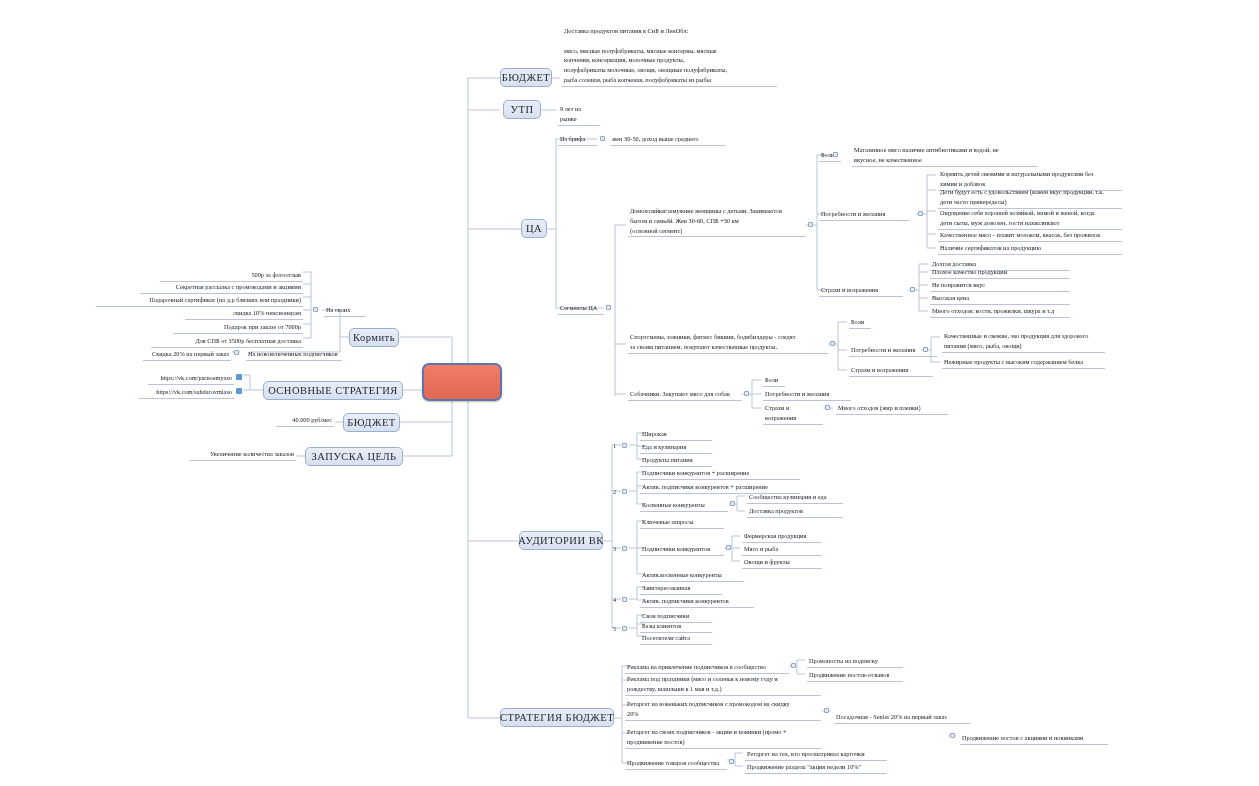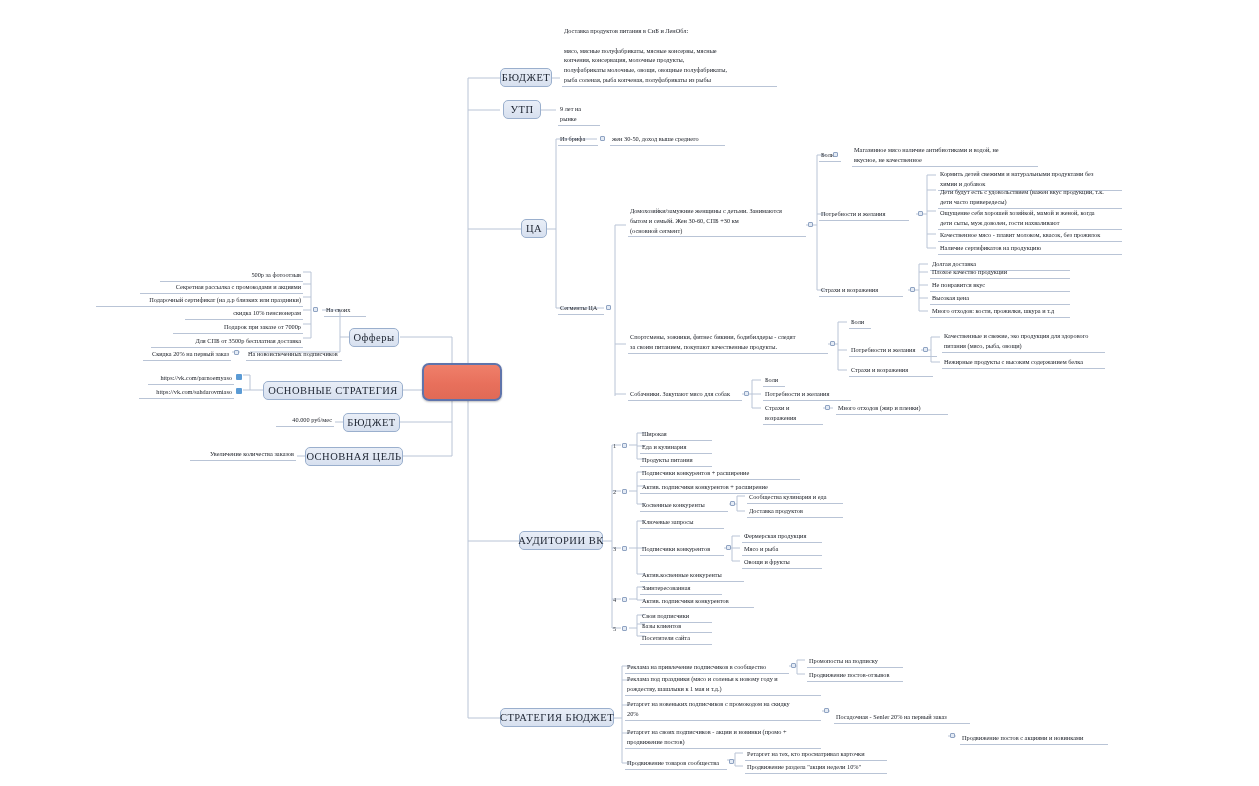--- a/index.html
+++ b/index.html
@@ -181,27 +181,27 @@
   </svg>
 
   <div class="central" style="left:422px;top:363px;width:80px;height:38px;"></div>
 
   <div class="topic" style="left:500px;top:68px;width:52px;height:19px;">БЮДЖЕТ</div>
 
   <div class="topic" style="left:503px;top:100px;width:38px;height:19px;">УТП</div>
 
   <div class="topic" style="left:521px;top:219px;width:26px;height:19px;">ЦА</div>
 
-  <div class="topic" style="left:349px;top:328px;width:50px;height:19px;">Офферы</div>
+  <div class="topic" style="left:349px;top:328px;width:50px;height:19px;">Кормить</div>
 
   <div class="topic" style="left:263px;top:381px;width:140px;height:19px;">ОСНОВНЫЕ СТРАТЕГИЯ</div>
 
   <div class="topic" style="left:343px;top:413px;width:57px;height:19px;">БЮДЖЕТ</div>
 
-  <div class="topic" style="left:305px;top:447px;width:98px;height:19px;">ОСНОВНАЯ ЦЕЛЬ</div>
+  <div class="topic" style="left:305px;top:447px;width:98px;height:19px;">ЗАПУСКА ЦЕЛЬ</div>
 
   <div class="topic" style="left:519px;top:531px;width:84px;height:19px;">АУДИТОРИИ ВК</div>
 
   <div class="topic" style="left:500px;top:708px;width:114px;height:19px;">СТРАТЕГИЯ БЮДЖЕТ</div>
 
   <div class="leaf u" style="left:562px;top:25px;width:215px;">Доставка продуктов питания в СнБ и ЛенОбл:
 
 мясо, мясные полуфабрикаты, мясные консервы, мясные
 копчения, консервация, молочные продукты,
 полуфабрикаты молочные, овощи, овощные полуфабрикаты,

